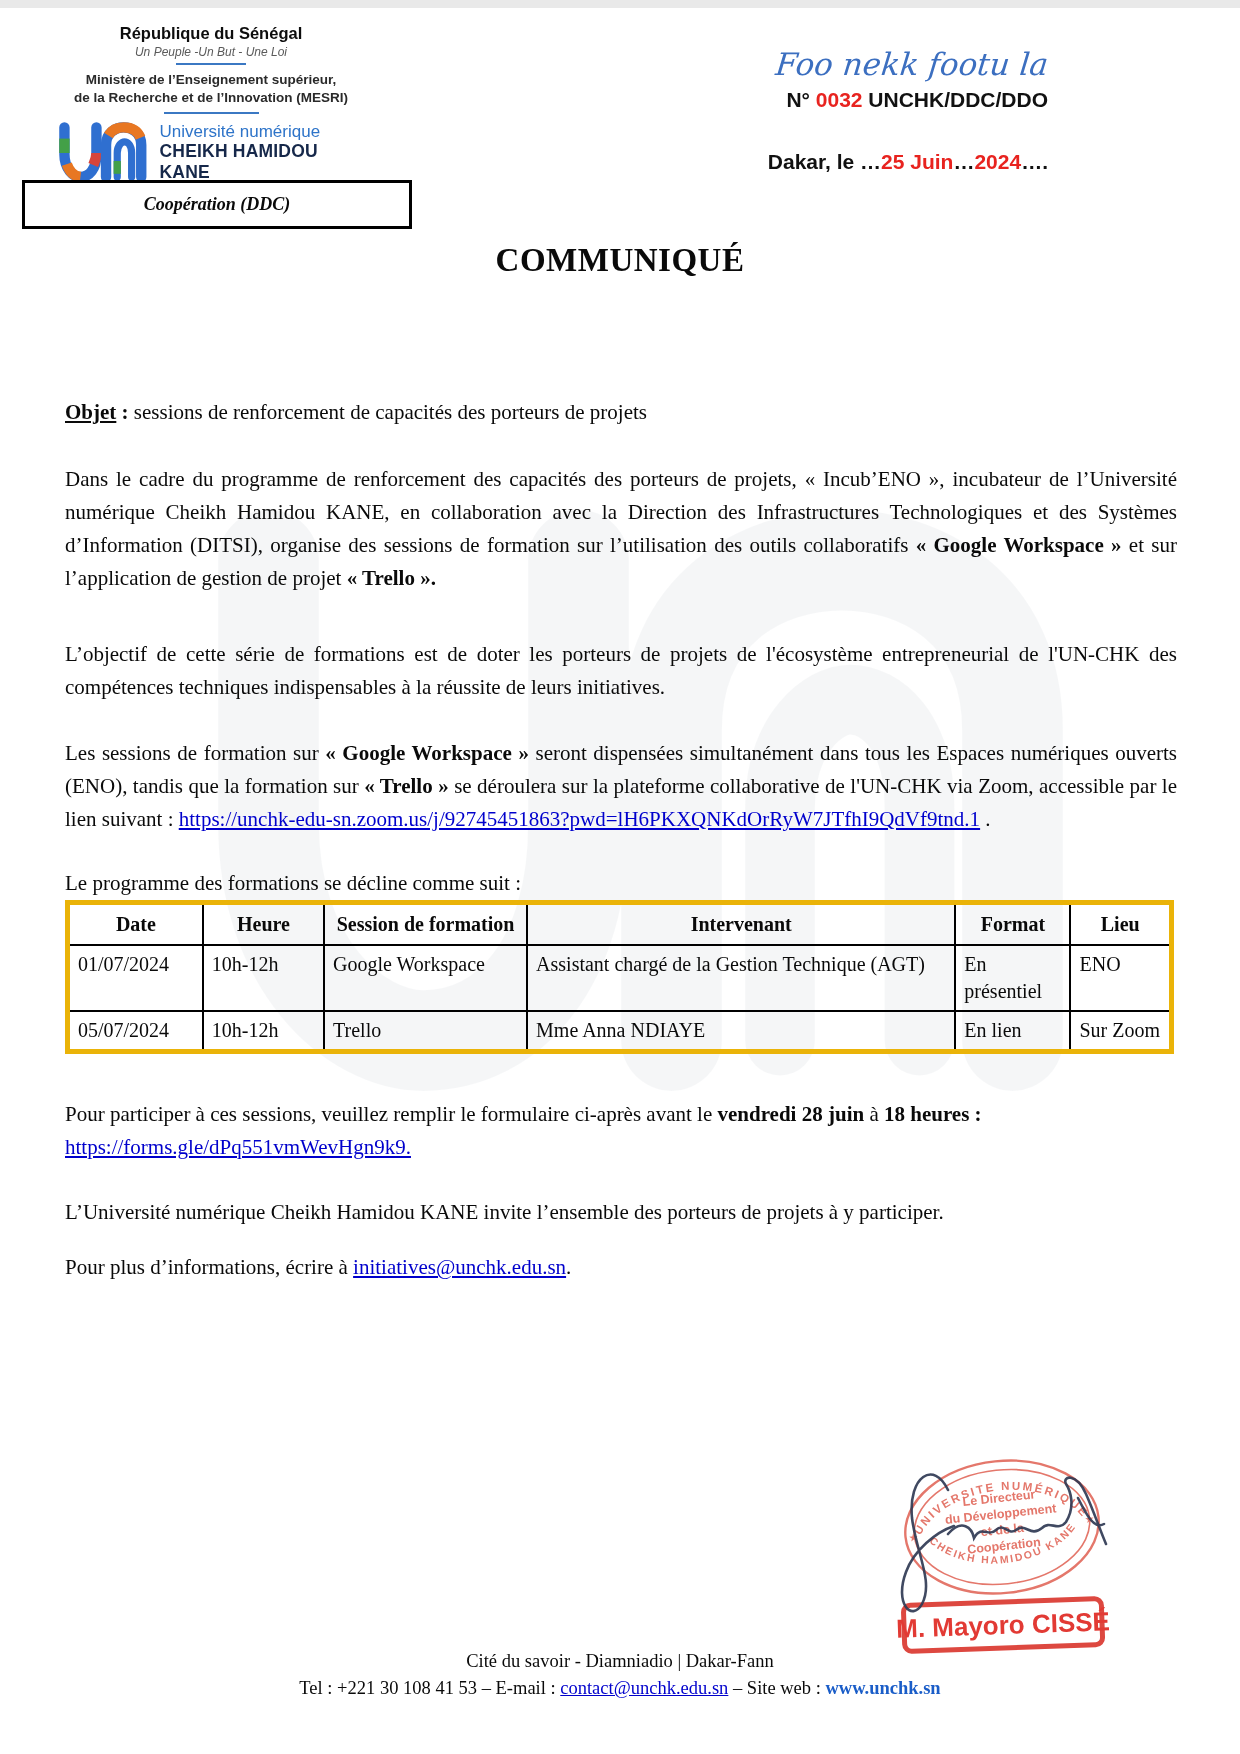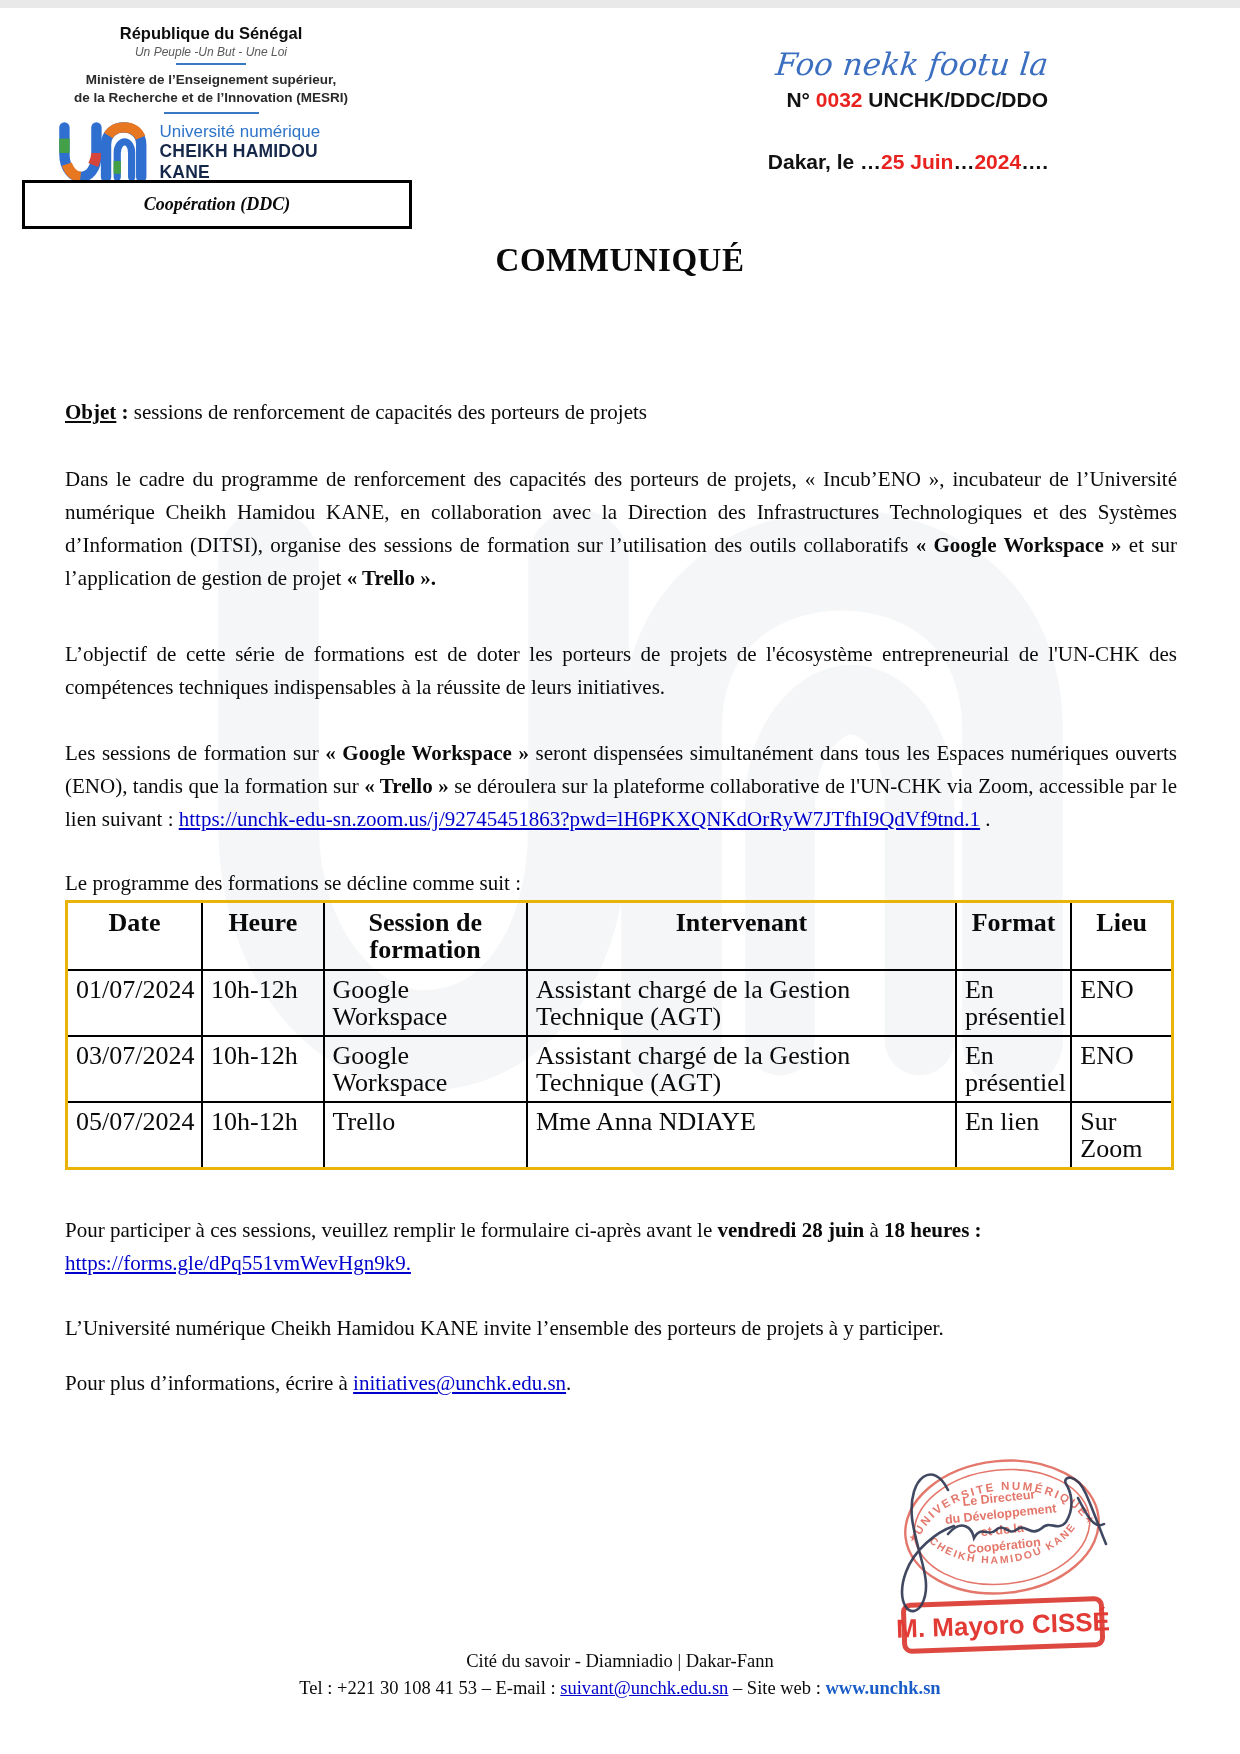--- a/index.html
+++ b/index.html
@@ -39,22 +39,22 @@
   .objet{margin-bottom:34px !important;}
   .u{text-decoration:underline;}
   .b{font-weight:bold;}
   .p1{margin-bottom:43px !important;}
   .p2{margin-bottom:33px !important;}
   .p3{margin-bottom:31px !important;}
   .p4{margin-bottom:0 !important;}
   .link{color:#0000cc;text-decoration:underline;cursor:pointer;}
   .break{overflow-wrap:anywhere;}
   
-  table.prog{border-collapse:collapse;border:3px solid #eab308;width:1109px;
-             font-size:26px;line-height:27px;margin:0 0 44px 0;table-layout:fixed;}
+  table.prog{border-collapse:collapse;border:5px solid #eab308;width:1109px;
+             font-size:20px;line-height:27px;margin:0 0 44px 0;table-layout:fixed;}
   table.prog th,table.prog td{border:2px solid #000;padding:5px 8px;vertical-align:top;
              text-align:left;}
   table.prog th{text-align:center;font-weight:bold;padding:6px 4px;}
   td.just{text-align:justify;}
   
   .p5{margin-bottom:32px !important;}
   .p6{margin-bottom:22px !important;}
   
   .stamp{position:absolute;left:848px;top:1424px;width:308px;height:252px;z-index:3;}
   
@@ -147,28 +147,20 @@
           <th>Heure</th>
           <th>Session de formation</th>
           <th>Intervenant</th>
           <th>Format</th>
           <th>Lieu</th>
         </tr>
       </thead>
       <tbody>
         <tr>
           <td>01/07/2024</td>
-          <td>10h-12h</td>
-          <td>Google Workspace</td>
-          <td class="just">Assistant chargé de la Gestion Technique (AGT)</td>
-          <td>En présentiel</td>
-          <td>ENO</td>
-        </tr>
-        <tr>
-          <td>03/07/2024</td>
           <td>10h-12h</td>
           <td>Google Workspace</td>
           <td class="just">Assistant chargé de la Gestion Technique (AGT)</td>
           <td>En présentiel</td>
           <td>ENO</td>
         </tr>
         <tr>
           <td>05/07/2024</td>
           <td>10h-12h</td>
           <td>Trello</td>
@@ -217,17 +209,17 @@
         <path d="M96,58 C82,28 56,44 60,86 C64,120 82,150 70,172 C60,190 42,172 54,140 C62,118 84,100 102,94"></path>
         <path d="M96,102 C110,86 120,96 122,106 C130,92 136,106 144,98 C152,90 156,104 164,98 C174,90 178,106 190,96 C198,88 206,100 214,90 C224,74 218,58 214,52 C210,44 224,40 234,62 C242,80 248,98 254,112"></path>
         <path d="M226,66 C234,82 242,98 252,92"></path>
       </g>
     </svg>
   </div>
 
   <div class="footer">
     <div>Cité du savoir - Diamniadio | Dakar-Fann</div>
     <div>
-      <span>Tel : +221 30 108 41 53 – E-mail : </span><a class="link">suivant@unchk.edu.sn</a><span> – Site web : </span><span class="site">www.unchk.sn</span>
+      <span>Tel : +221 30 108 41 53 – E-mail : </span><a class="link">contact@unchk.edu.sn</a><span> – Site web : </span><span class="site">www.unchk.sn</span>
     </div>
   </div>
 
 </div>
 
 </body></html>

